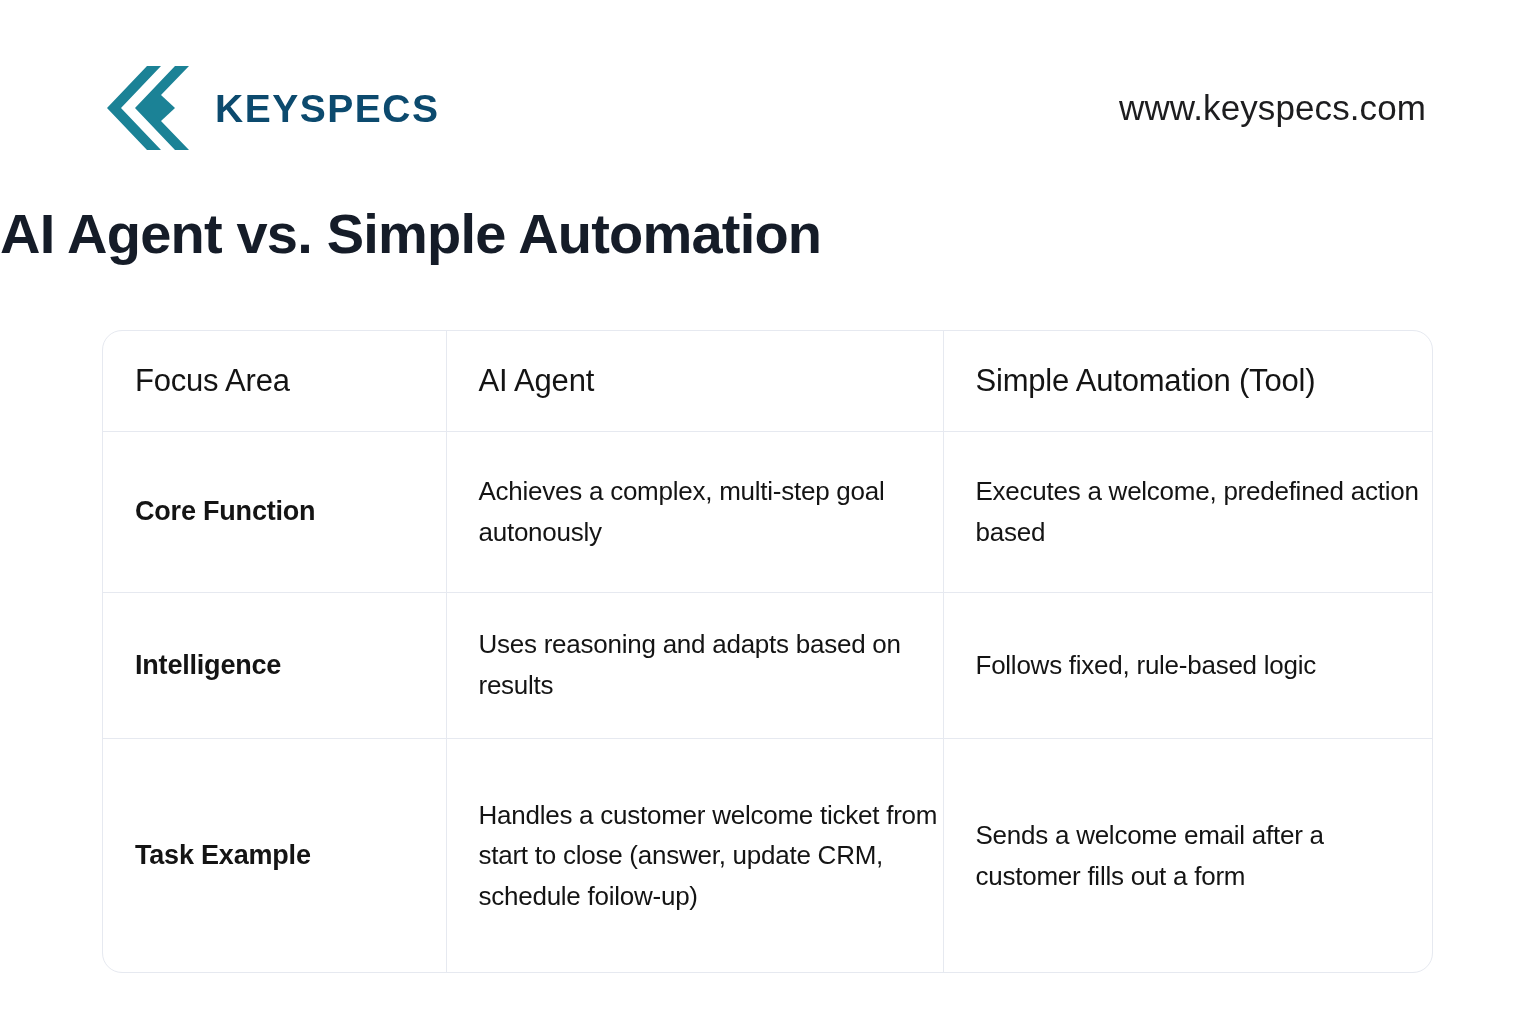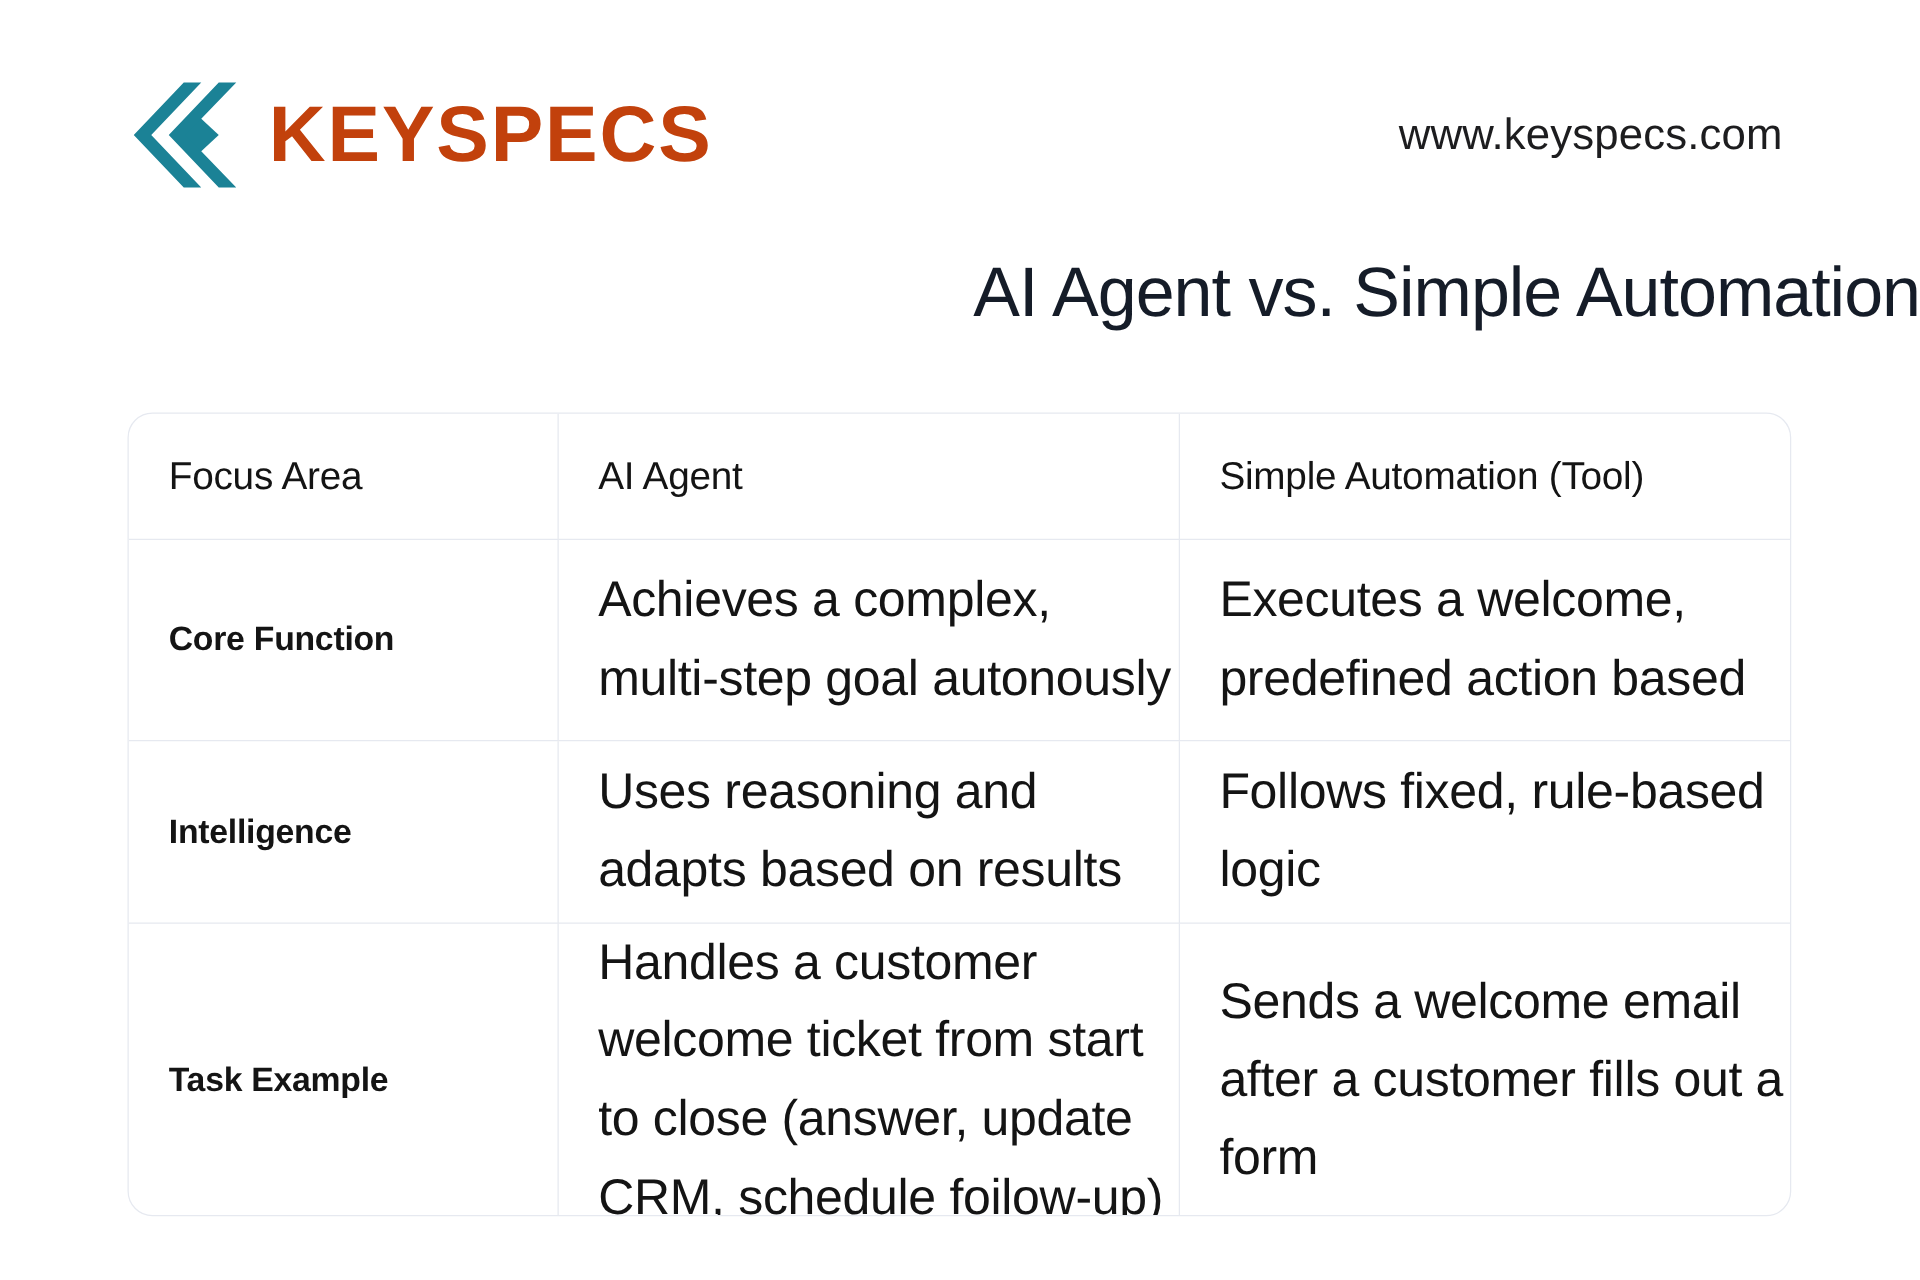--- a/index.html
+++ b/index.html
@@ -39,24 +39,24 @@
   }
 
   .logo-mark {
     width: 90px;
     height: 88px;
     display: block;
     flex: 0 0 auto;
   }
 
   .wordmark {
-    font-size: 63px;
+    font-size: 39px;
     font-weight: bold;
     letter-spacing: 1.5px;
-    color: #c2410c;
+    color: #0c4a6e;
     line-height: 1;
     white-space: nowrap;
   }
 
   .site-url {
     position: absolute;
     right: 110px;
     top: 50%;
     transform: translateY(-50%);
     font-size: 35px;
@@ -64,23 +64,23 @@
     letter-spacing: 0.1px;
     white-space: nowrap;
   }
 
   
   .page-title {
     position: absolute;
     top: 203px;
     left: 0;
     width: 1536px;
-    text-align: right;
+    text-align: left;
     font-size: 56px;
-    font-weight: normal;
+    font-weight: bold;
     color: #151c28;
     letter-spacing: -0.8px;
     line-height: 1.1;
   }
 
   
   .table-wrap {
     position: absolute;
     left: 102px;
     top: 330px;
@@ -130,21 +130,21 @@
   tbody tr.r3 { height: 235px; }
 
   td.rowlabel {
     font-size: 27px;
     font-weight: bold;
     color: #111318;
     letter-spacing: -0.2px;
   }
 
   td.cellbody {
-    font-size: 40px;
+    font-size: 26px;
     font-weight: normal;
     line-height: 1.57;
     color: #131313;
     letter-spacing: -0.25px;
     padding-right: 6px;
   }
 </style>
 </head>
 <body>
 

